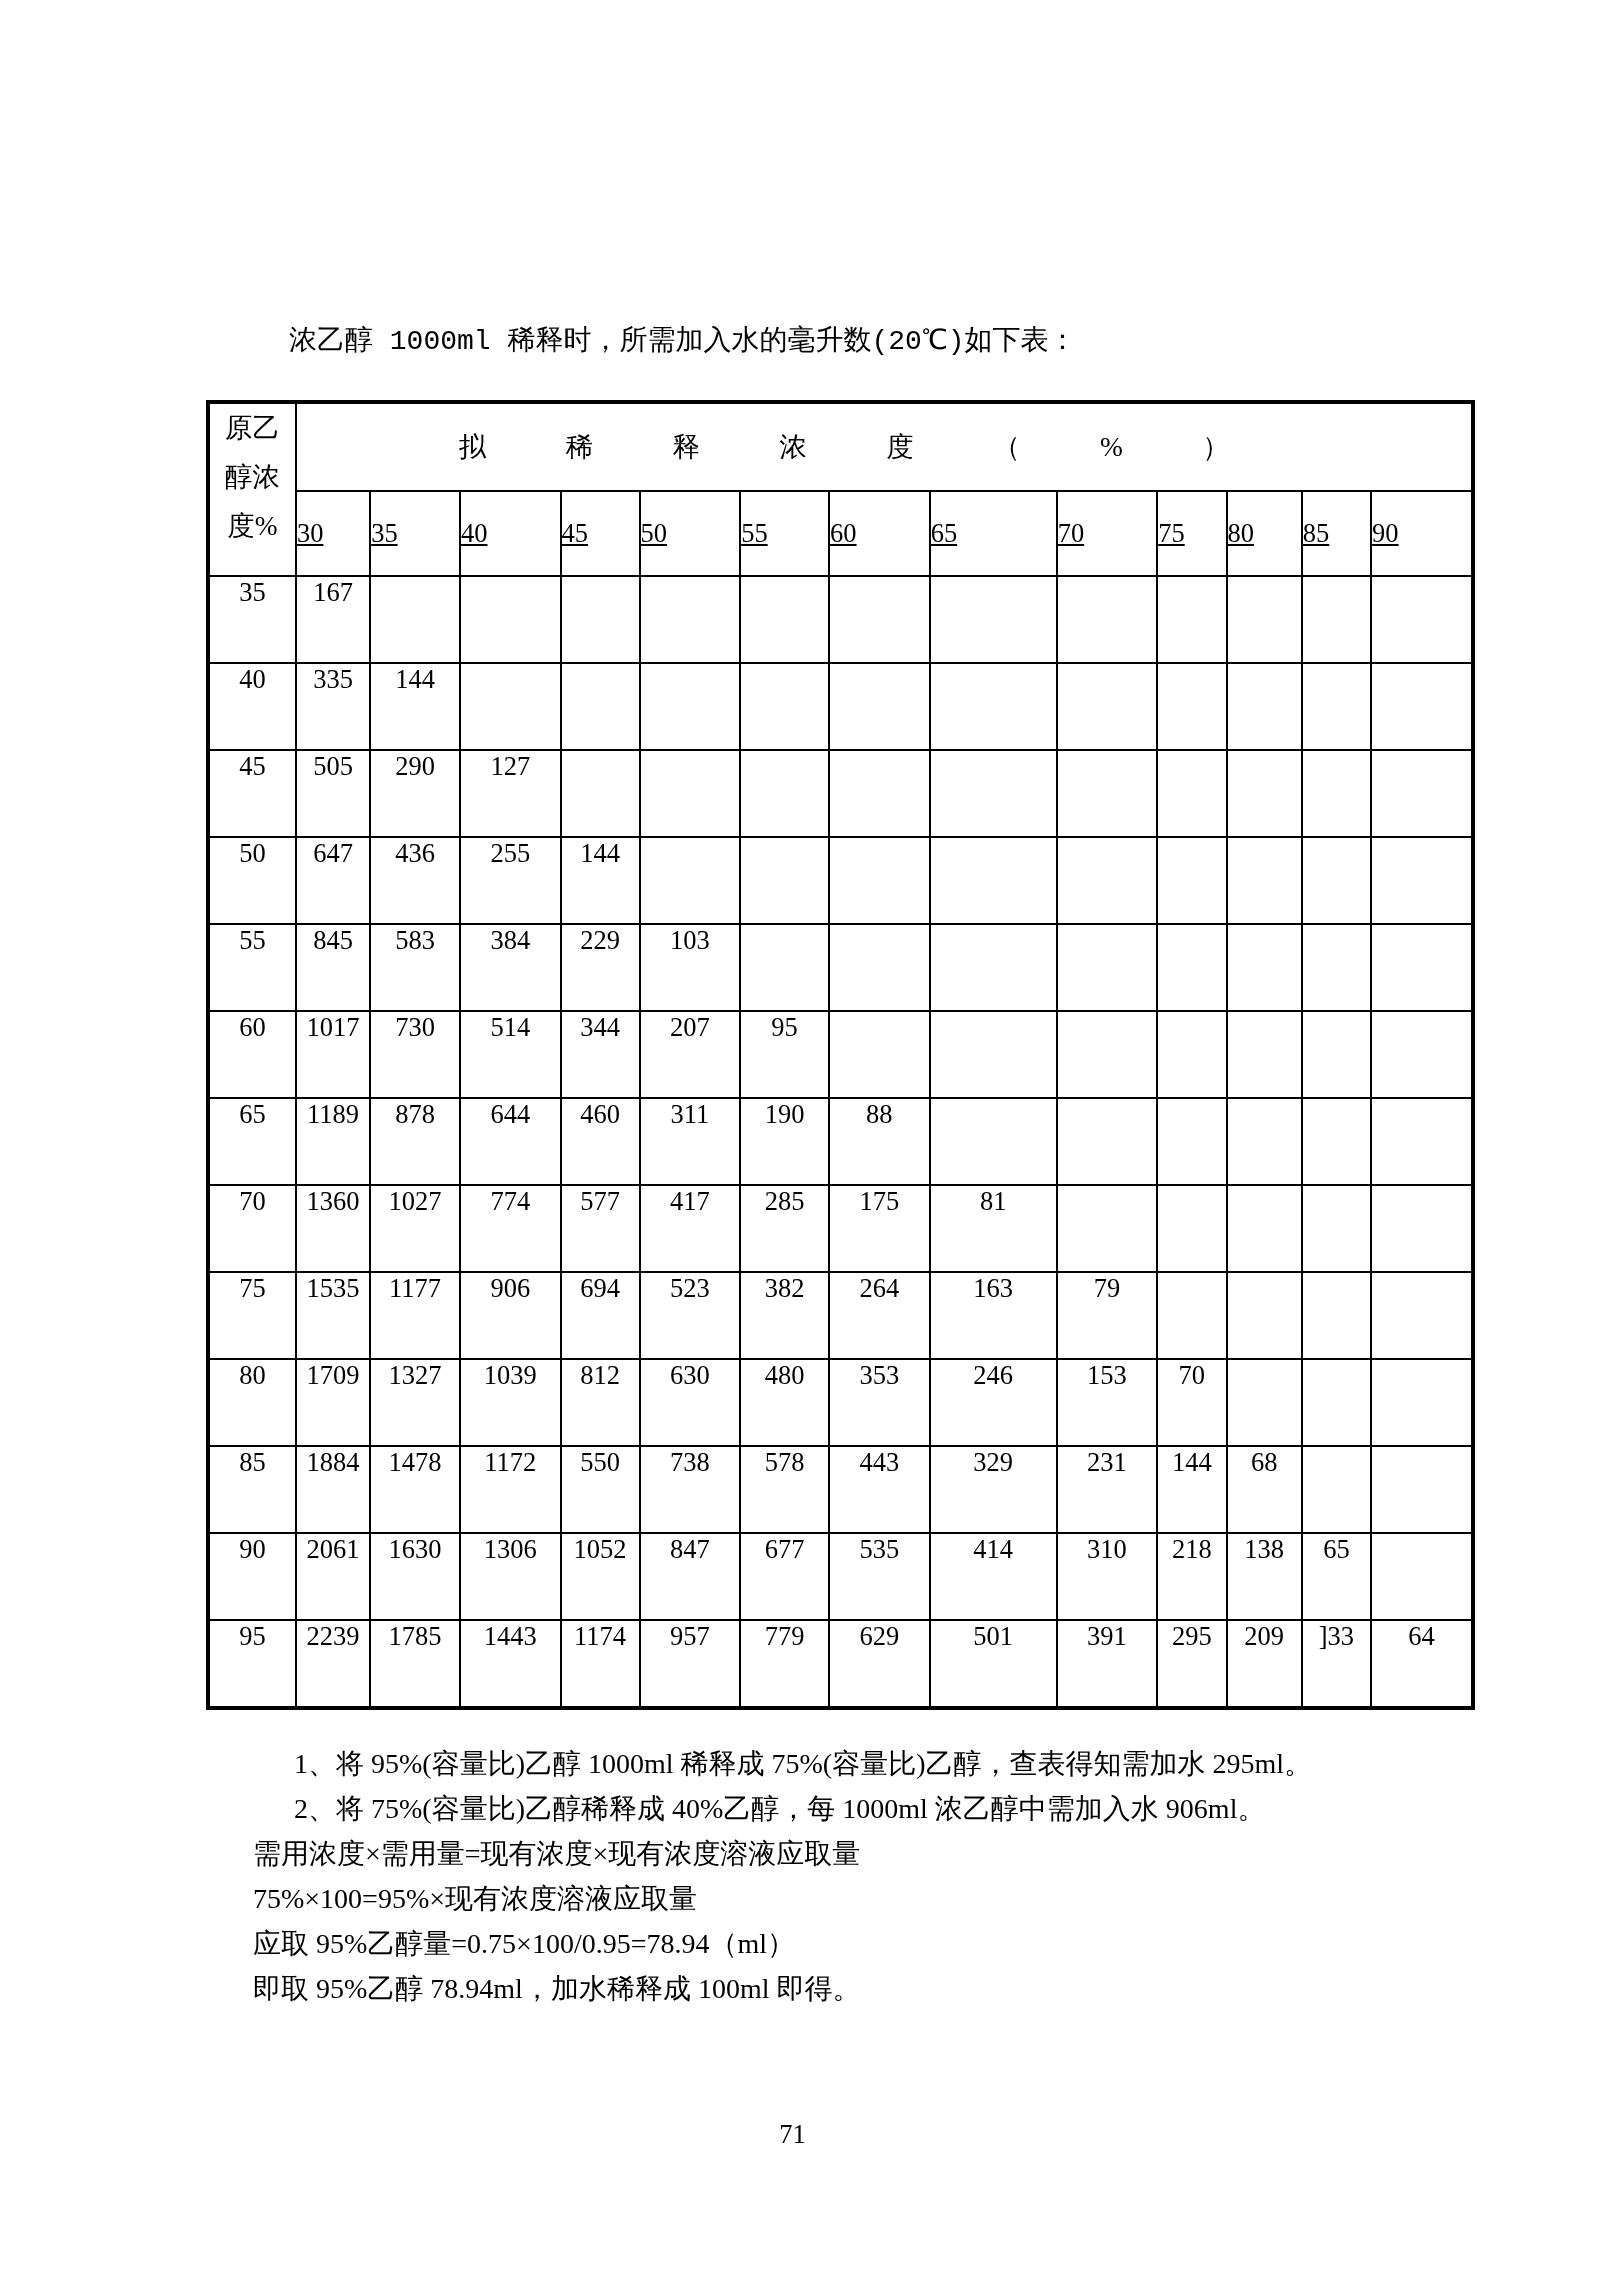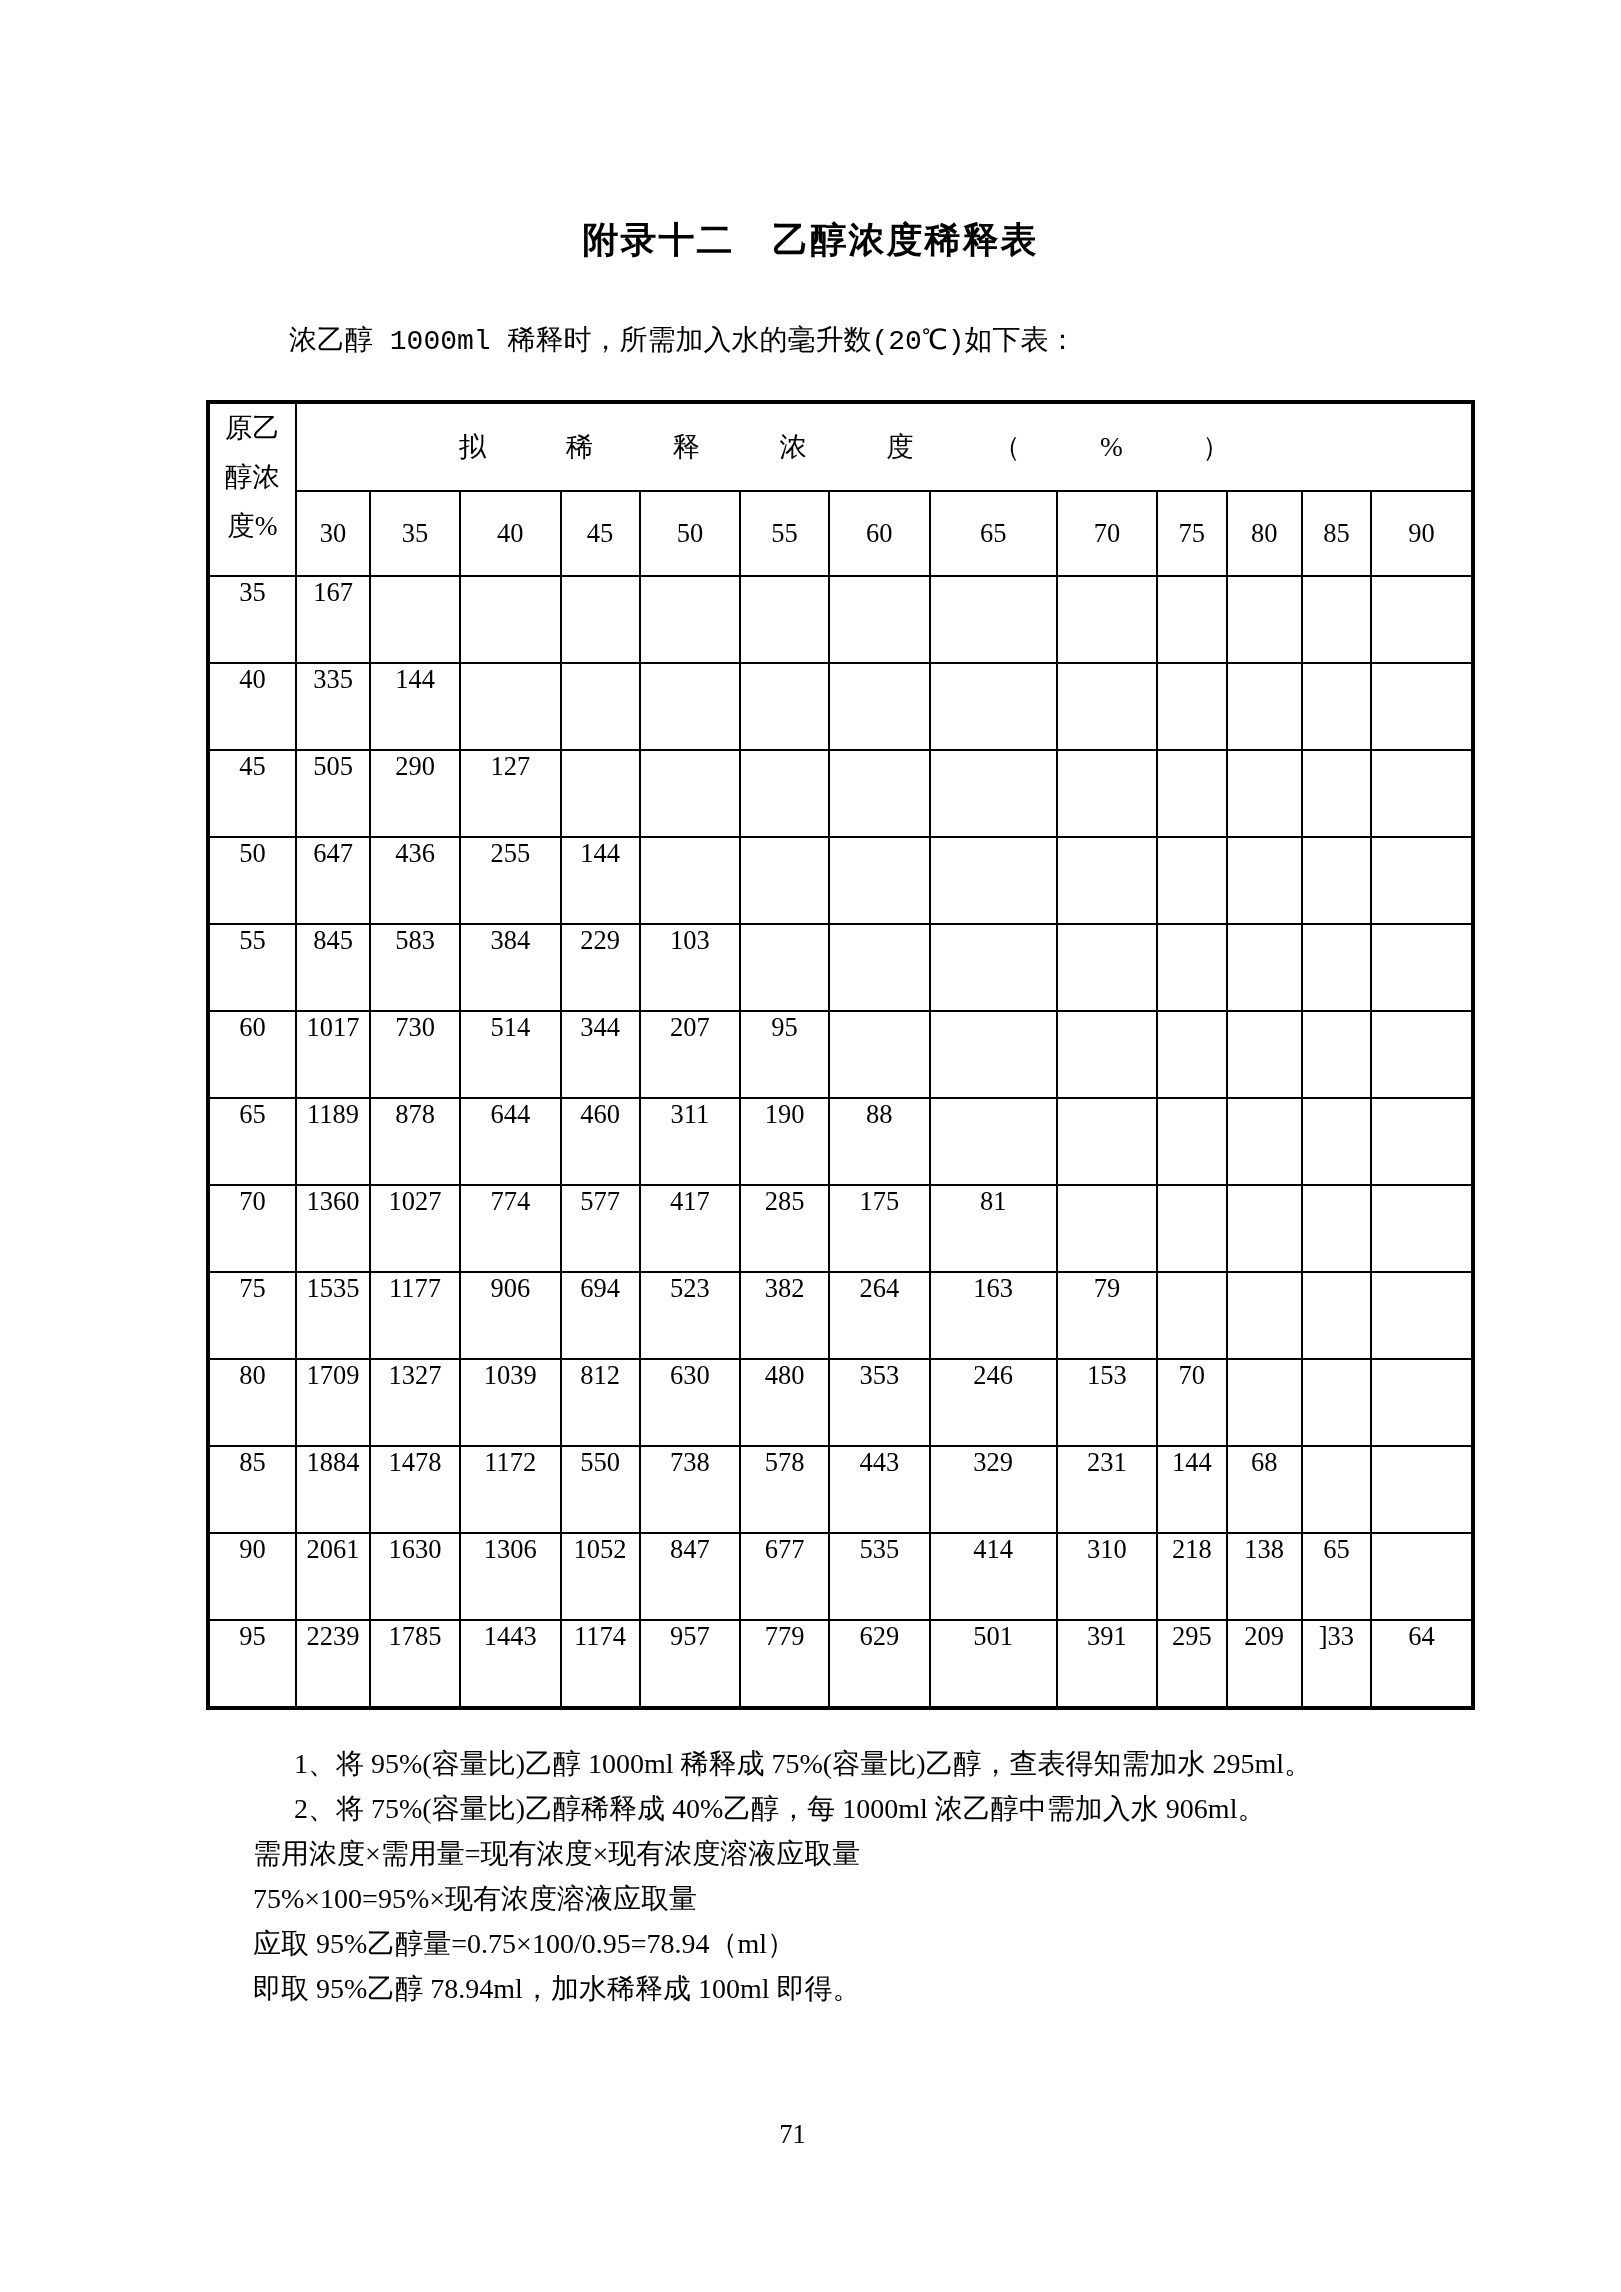--- a/index.html
+++ b/index.html
@@ -34,22 +34,23 @@
     white-space:pre-line; line-height:49px; padding-top:13.7px;
     font-size:27.4px;
   }
   td.span-h {
     height:86px; text-align:center; vertical-align:middle;
     border-bottom-width:3.9px;
     letter-spacing:2.9em; padding-left:47px;
     font-size:27.4px; white-space:nowrap;
   }
   td.col-h {
-    height:83px; text-align:center; vertical-align:middle;
+    height:83px; vertical-align:middle;
     border-bottom-width:4.9px;
+    text-decoration:underline;
   }
   tbody td {
     height:85px; vertical-align:top; text-align:center;
     padding-top:12.7px;
   }
   .usage {
     position:absolute; top:1741px; left:211px; width:1274px;
     font-size:28px; line-height:45px;
   }
   .usage p { margin:0; white-space:nowrap; }
@@ -58,21 +59,20 @@
   .pageno {
     position:absolute; top:2119px; left:0; width:1585px;
     text-align:center; font-size:26.5px;
   }
 </style>
 </head>
 <body>
 
 <div class="page">
 
-  <h1 class="title">附录十二　乙醇浓度稀释表</h1>
 
   <p class="intro">浓乙醇 1000ml 稀释时，所需加入水的毫升数(20℃)如下表：</p>
 
   <table class="dilution">
     <colgroup id="cols">
         <col style="width: 6.95%;">
         <col style="width: 5.87%;">
         <col style="width: 7.1%;">
         <col style="width: 7.95%;">
         <col style="width: 6.25%;">

